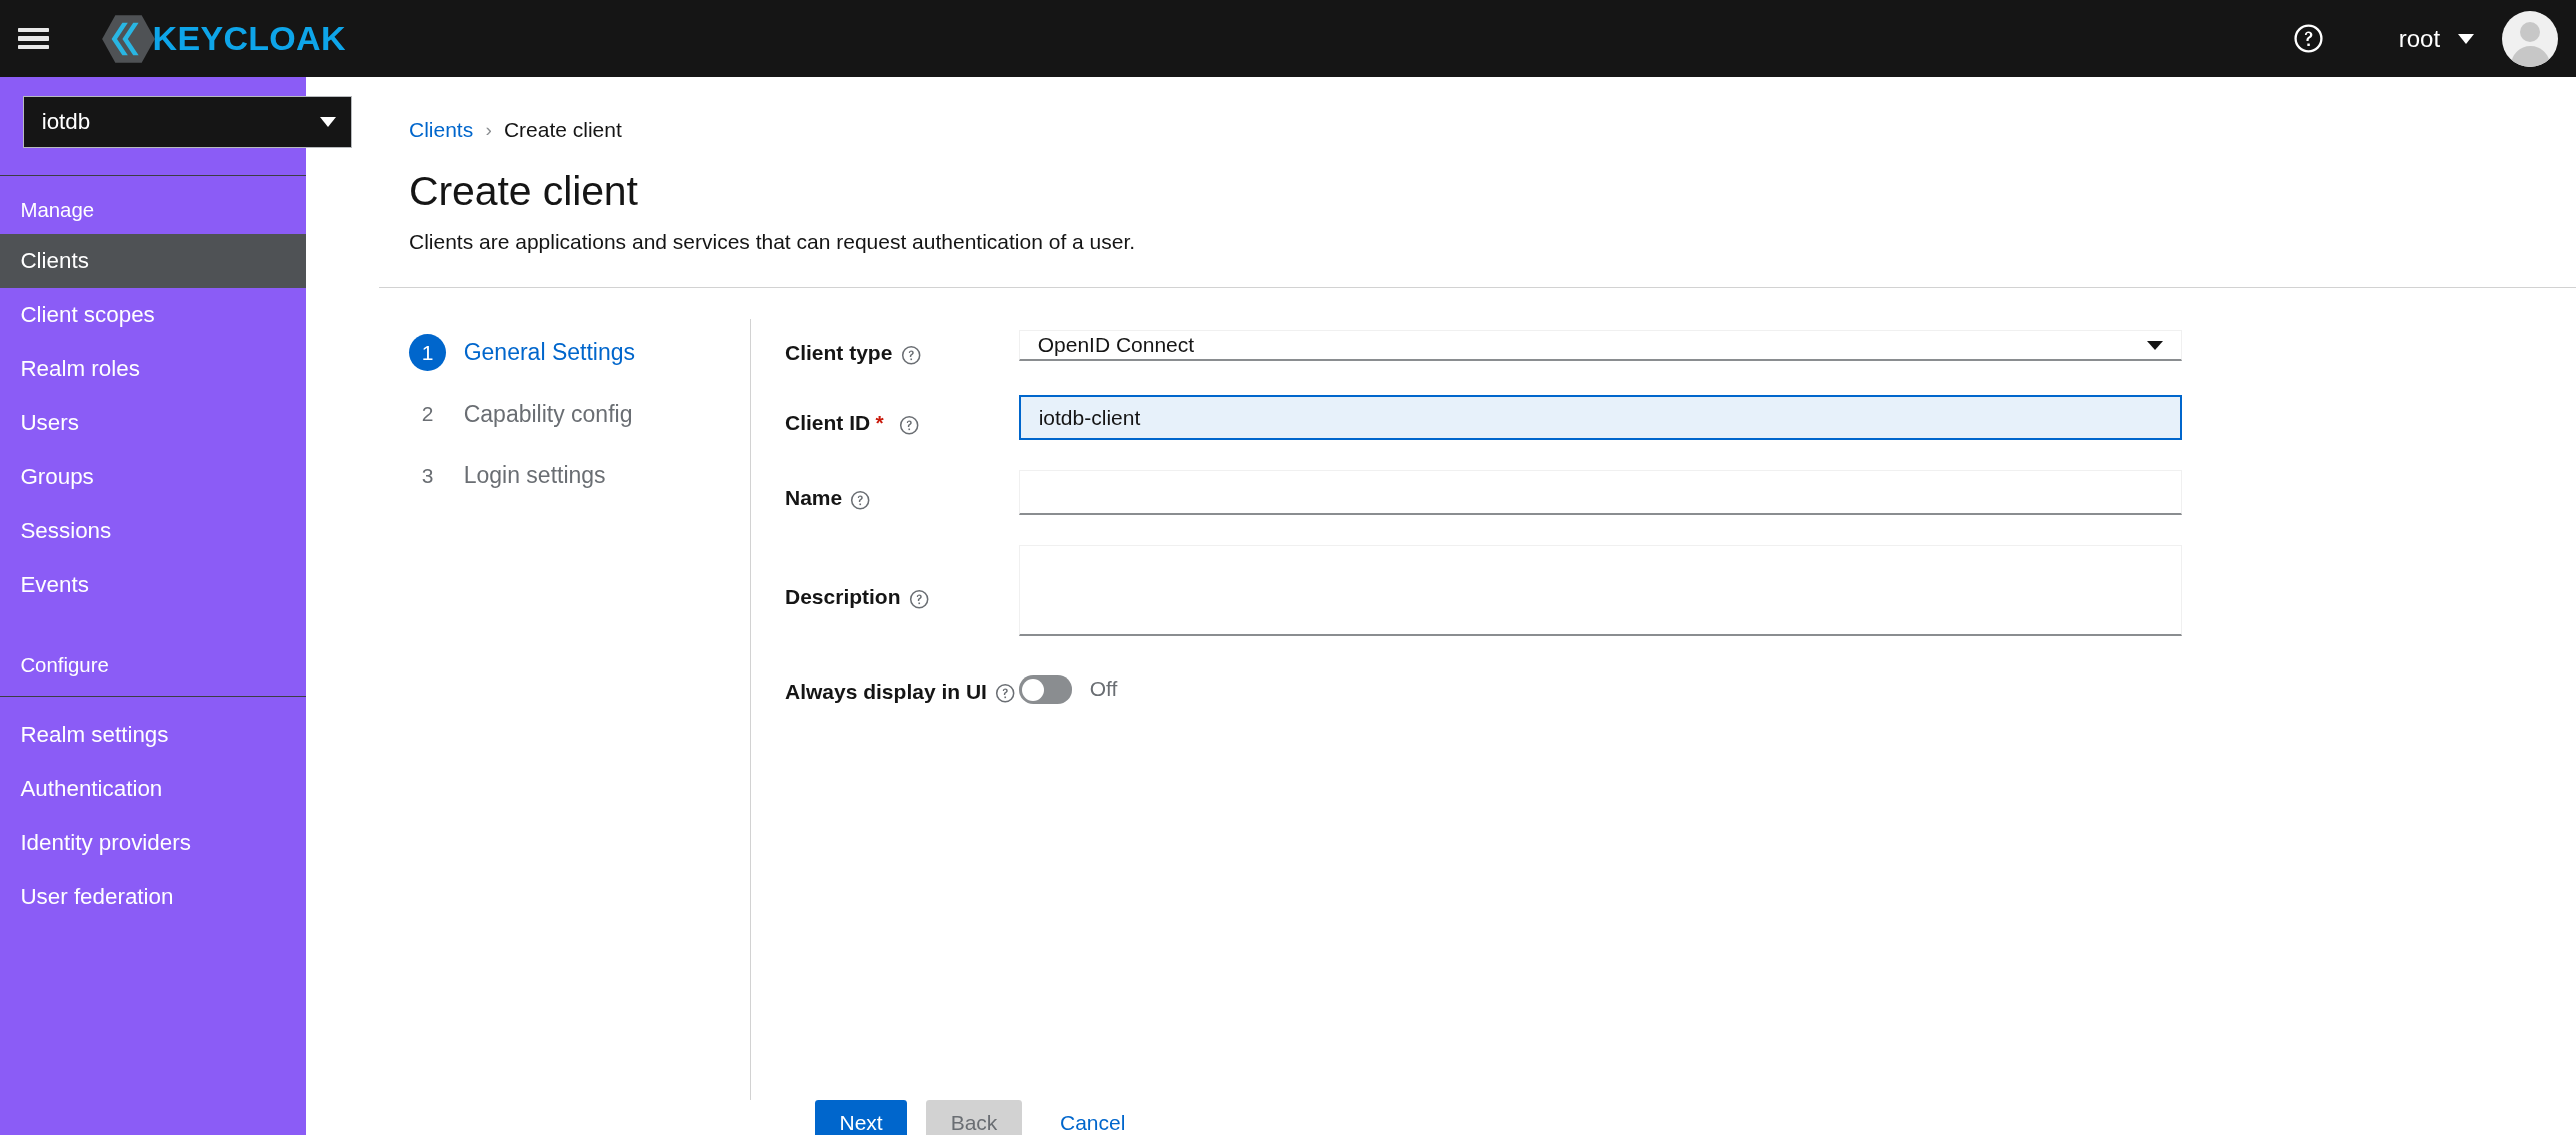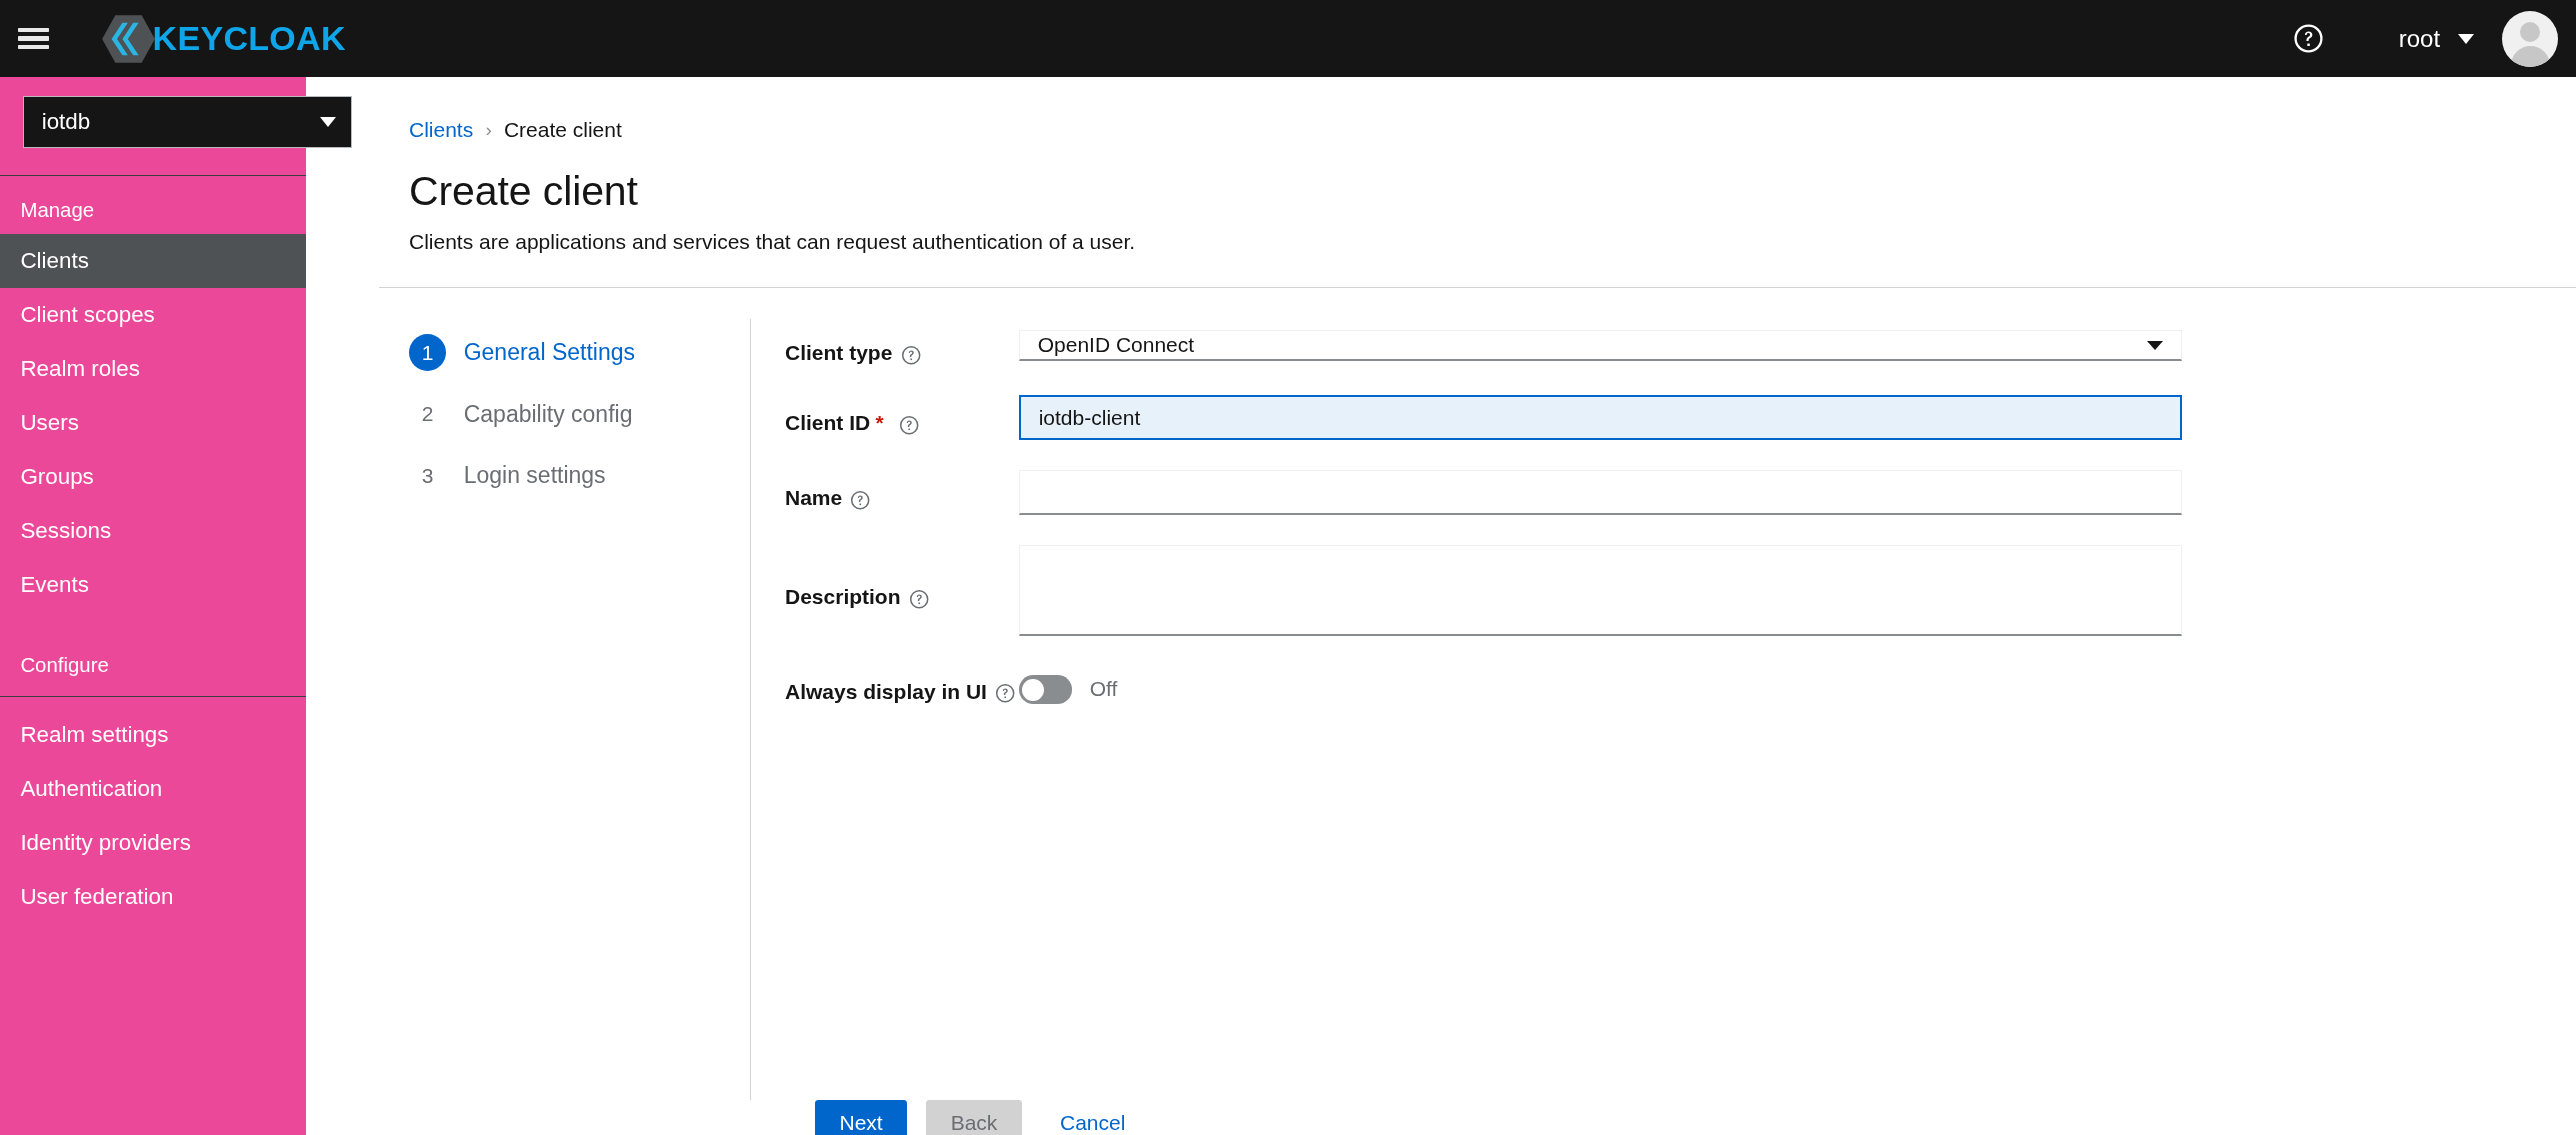--- a/index.html
+++ b/index.html
@@ -64,21 +64,21 @@
   .avatar::after {
     content: ""; position: absolute;
     width: 39px; height: 26px; border-radius: 19.7px 19.7px 0 0;
     background: #c7c7c7; left: 8.2px; top: 35px;
   }
 
   
   .sidebar {
     position: absolute; top: 77px; left: 0;
     width: 306px; height: 1059px;
-    background: #ec4899;
+    background: #8b5cf6;
   }
   .realm-select-wrap {
     padding: 19px 23px 27px 23px;
     border-bottom: 0.7px solid #3c3f42;
   }
   .realm-select {
     width: 329px; height: 52px;
     background: #151515;
     border: 0.7px solid #b8bbbe;
     display: flex; align-items: center;

